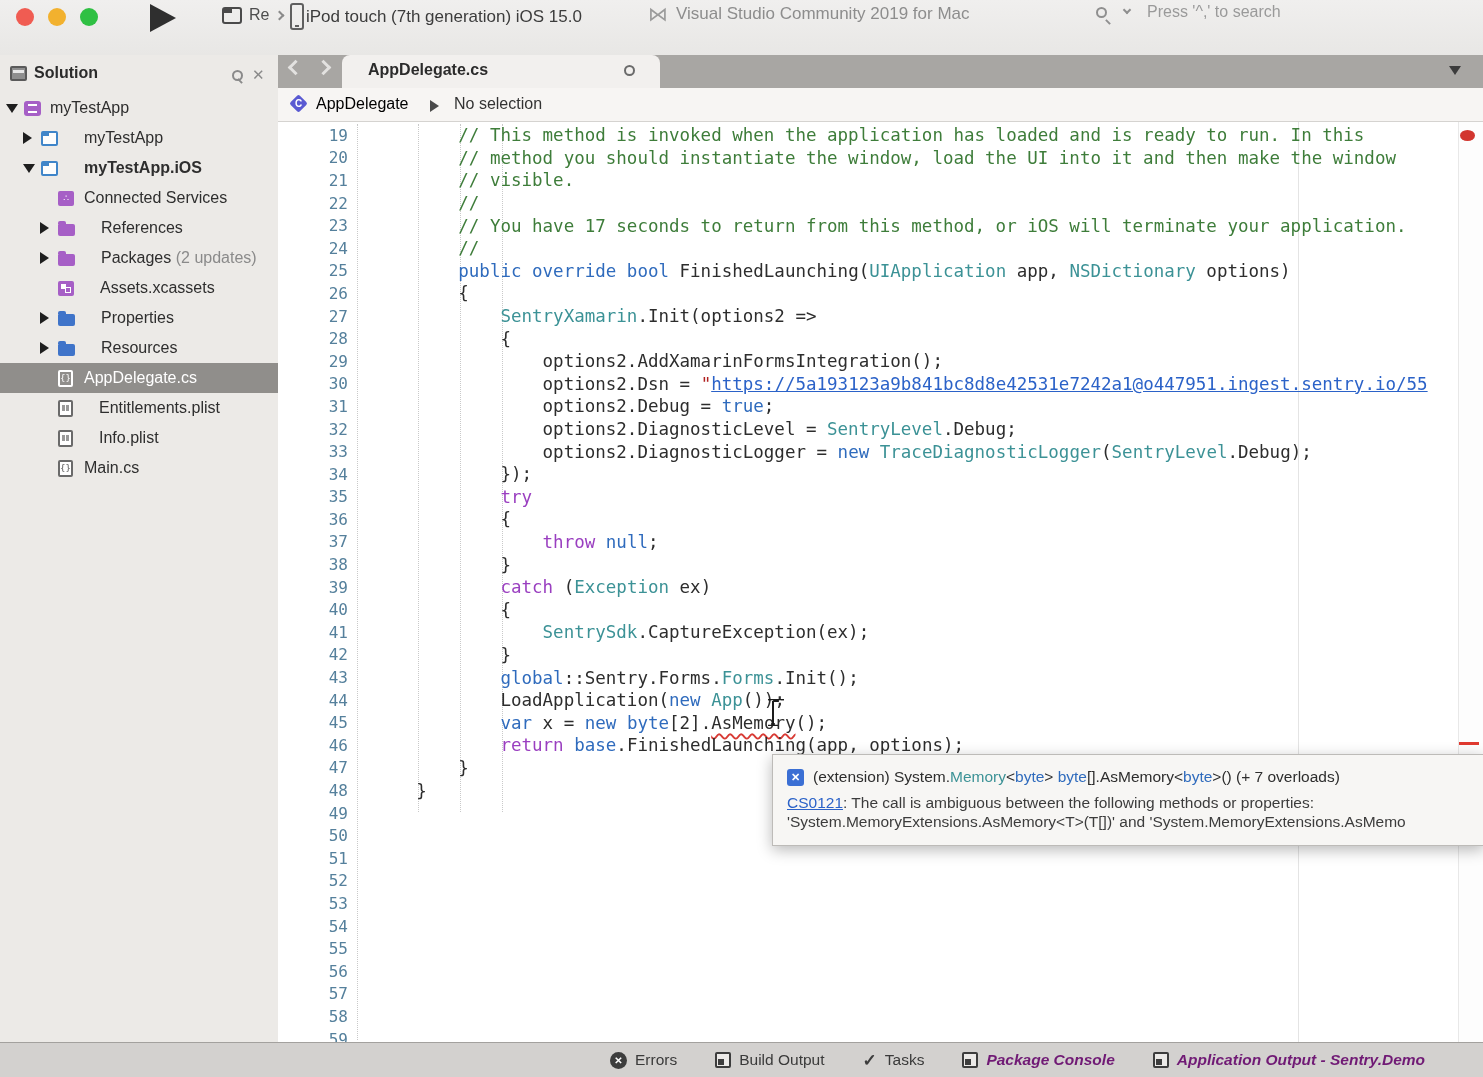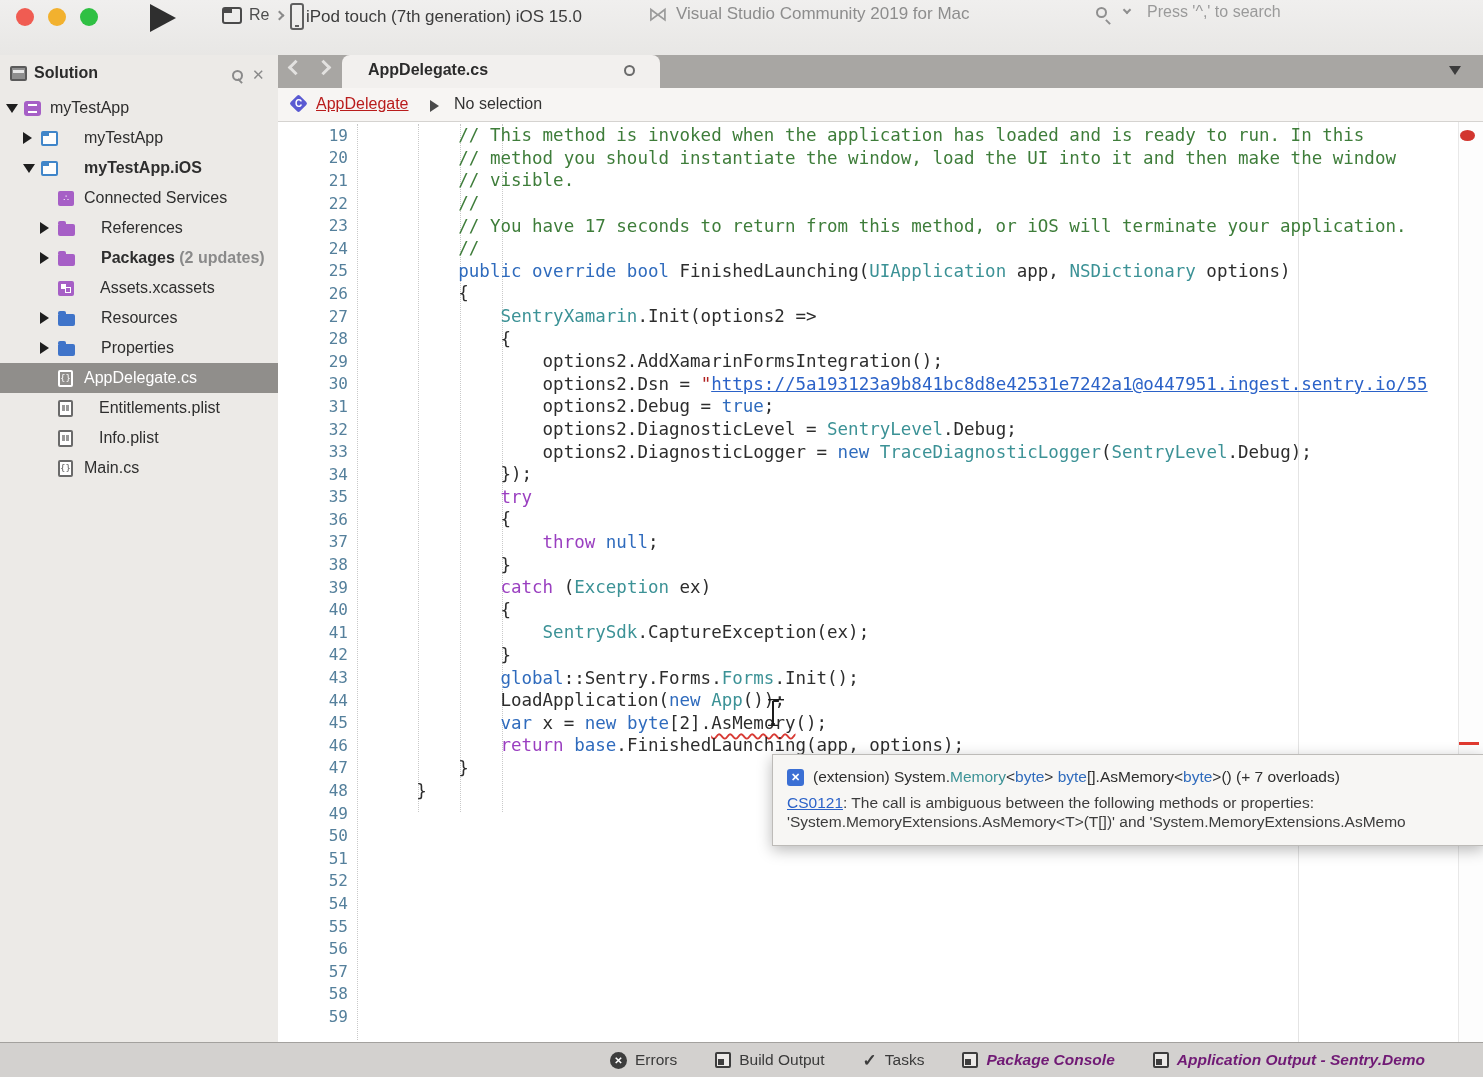--- a/index.html
+++ b/index.html
@@ -73,21 +73,21 @@
   .nav-fwd { left:40px; transform:rotate(-135deg); }
   .tab { position:absolute; left:64px; top:0; width:318px; height:33px; background:#f2f0ee; border-radius:8px 8px 0 0; }
   .tab-label { position:absolute; left:26px; top:6px; font-size:16px; font-weight:bold; color:#2b2b2b; }
   .tab-dot { position:absolute; left:282px; top:10px; width:11px; height:11px; border:2px solid #6b6b6b; border-radius:50%; }
   .tab-overflow { position:absolute; right:22px; top:11px; width:0; height:0; border-top:9px solid #3c3c3c; border-left:6px solid transparent; border-right:6px solid transparent; }
 
   
   .breadcrumb { position:absolute; left:278px; top:88px; width:1205px; height:34px; background:#f7f5f3; border-bottom:1px solid #d5d3d0; }
   .bc-icon { position:absolute; left:14px; top:9px; width:13px; height:13px; background:#5a5ad2; transform:rotate(45deg); border-radius:2px; }
   .bc-icon span { display:block; transform:rotate(-45deg); color:#fff; font-size:10px; font-weight:bold; text-align:center; line-height:13px; }
-  .bc-name { position:absolute; left:38px; top:7px; font-size:16px; color:#b91c1c;text-decoration:underline; }
+  .bc-name { position:absolute; left:38px; top:7px; font-size:16px; color:#000000; }
   .bc-arr { position:absolute; left:152px; top:12px; width:0; height:0; border-left:9px solid #4a4a4a; border-top:6px solid transparent; border-bottom:6px solid transparent; }
   .bc-sel { position:absolute; left:176px; top:7px; font-size:16px; color:#333; }
 
   
   .editor { position:absolute; left:278px; top:122px; width:1205px; height:920px; background:#fff; overflow:hidden; }
   .guide { position:absolute; top:2px; width:0; border-left:1px dotted #c9c9c9; }
   .g-gutter { left:79px; height:916px; }
   .g-4 { left:140px; height:688px; } .g-8 { left:182px; height:688px; } .g-12 { left:224px; height:688px; }
   .ruler { position:absolute; left:1020px; top:0; width:1px; height:920px; background:#e4e4e4; }
   .codewrap { position:absolute; left:0; top:2px; width:1205px; }
@@ -195,35 +195,35 @@
           <span class="lbl" style="margin-left: 84px;">Connected Services</span>
         </div>
         <div class="trow">
           <span class="arr arr-right" style="left: 40px;"></span>
           <span class="ticon i-folder-p" style="left: 58px;"></span>
           <span class="lbl" style="margin-left: 84px;">References</span>
         </div>
         <div class="trow">
           <span class="arr arr-right" style="left: 40px;"></span>
           <span class="ticon i-folder-p" style="left: 58px;"></span>
-          <span class="lbl" style="margin-left: 84px; font-weight: bold;">Packages<span class="sfx"> (2 updates)</span></span>
+          <span class="lbl" style="margin-left: 84px;">Packages<span class="sfx"> (2 updates)</span></span>
         </div>
         <div class="trow">
           <span class="ticon i-assets" style="left: 58px;"></span>
           <span class="lbl" style="margin-left: 84px;">Assets.xcassets</span>
+        </div>
+        <div class="trow">
+          <span class="arr arr-right" style="left: 40px;"></span>
+          <span class="ticon i-folder-b" style="left: 58px;"></span>
+          <span class="lbl" style="margin-left: 84px;">Properties</span>
         </div>
         <div class="trow">
           <span class="arr arr-right" style="left: 40px;"></span>
           <span class="ticon i-folder-b" style="left: 58px;"></span>
           <span class="lbl" style="margin-left: 84px;">Resources</span>
-        </div>
-        <div class="trow">
-          <span class="arr arr-right" style="left: 40px;"></span>
-          <span class="ticon i-folder-b" style="left: 58px;"></span>
-          <span class="lbl" style="margin-left: 84px;">Properties</span>
         </div>
         <div class="trow sel">
           <span class="ticon i-code" style="left: 58px;">{}</span>
           <span class="lbl" style="margin-left: 84px;">AppDelegate.cs</span>
         </div>
         <div class="trow">
           <span class="ticon i-plist" style="left: 58px;"></span>
           <span class="lbl" style="margin-left: 84px;">Entitlements.plist</span>
         </div>
         <div class="trow">
@@ -393,20 +393,24 @@
         </div>
         <div class="cline">
           <span class="ln">51</span>
           <span class="ct"></span>
         </div>
         <div class="cline">
           <span class="ln">52</span>
           <span class="ct"></span>
         </div>
         <div class="cline">
+          <span class="ln">53</span>
+          <span class="ct"></span>
+        </div>
+        <div class="cline">
           <span class="ln">54</span>
           <span class="ct"></span>
         </div>
         <div class="cline">
           <span class="ln">55</span>
           <span class="ct"></span>
         </div>
         <div class="cline">
           <span class="ln">56</span>
           <span class="ct"></span>

